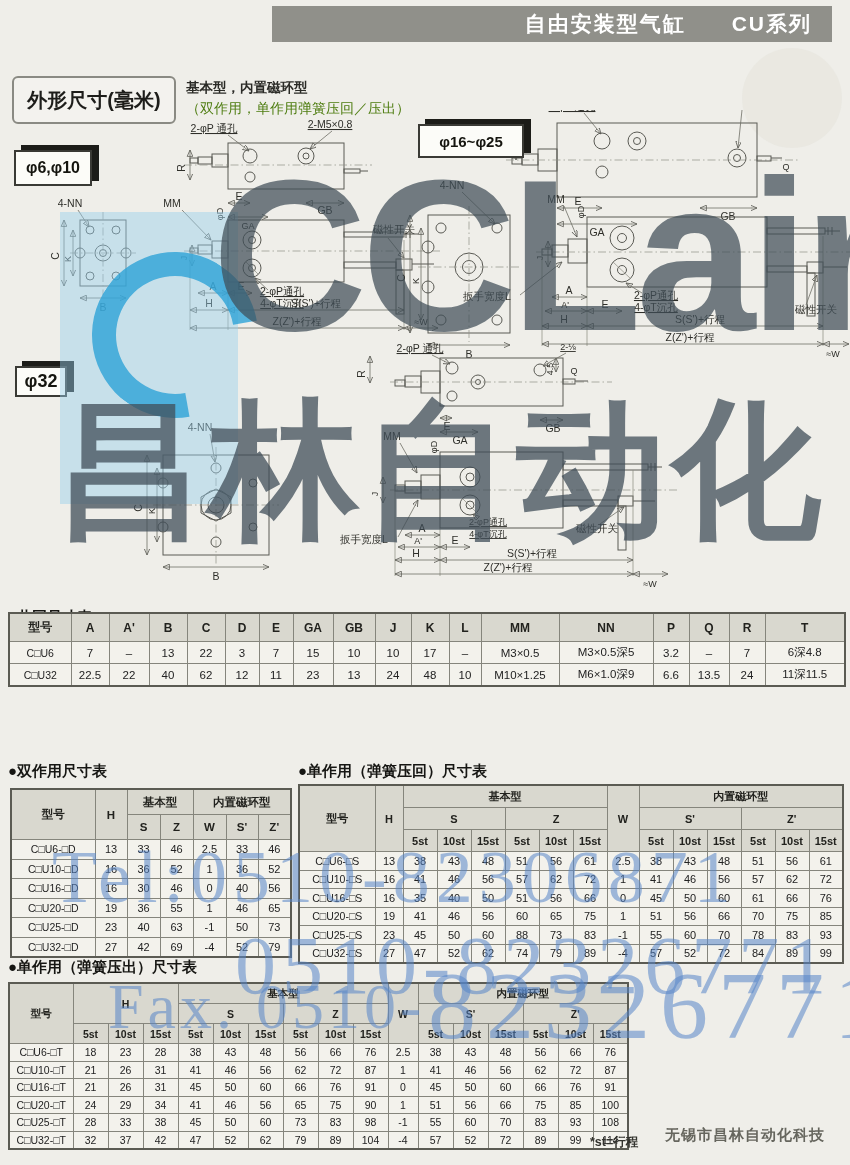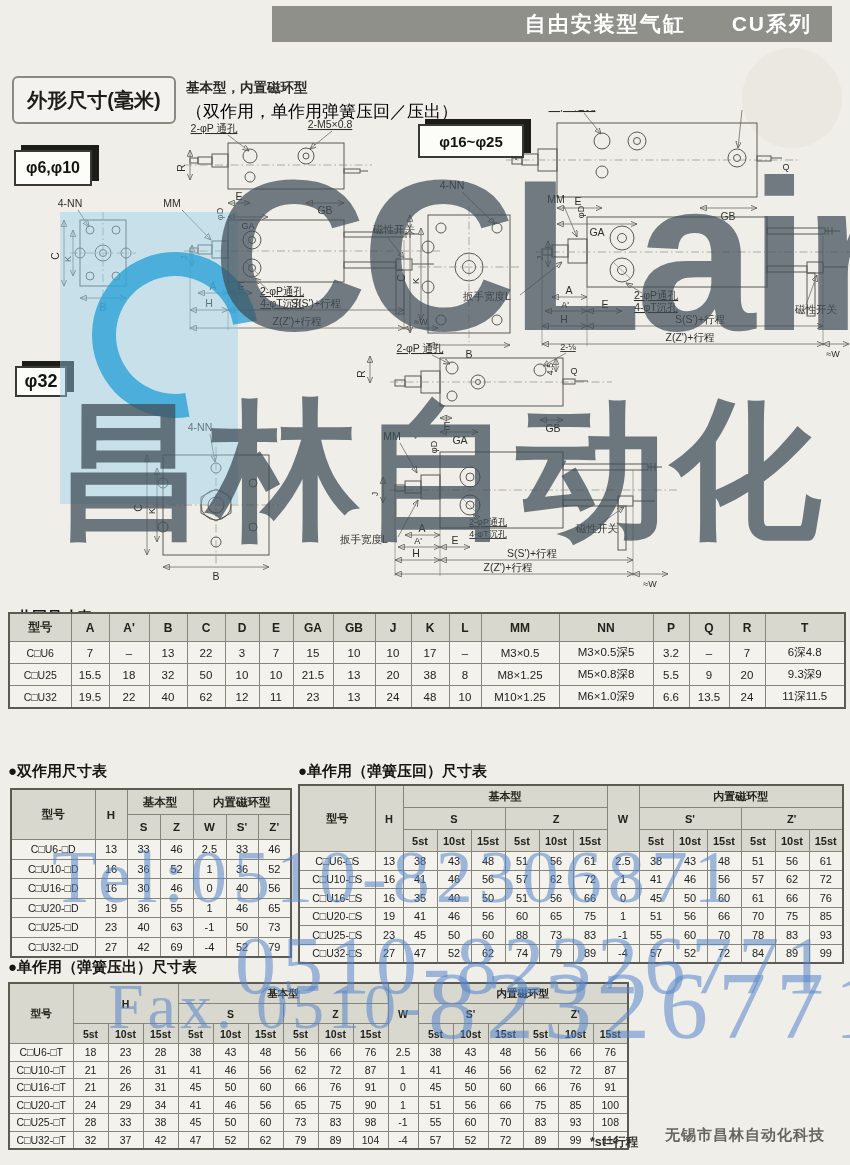--- a/index.html
+++ b/index.html
@@ -11,21 +11,21 @@
     display:flex;align-items:center;justify-content:flex-end;gap:46px;
     padding-right:20px;box-sizing:border-box;}
   .header-bar span{color:#fff;font-size:21px;font-weight:bold;letter-spacing:2px;}
   .corner-blob{left:742px;top:48px;width:100px;height:100px;border-radius:50%;
     background:#e7e5dd;opacity:.65;}
   
   .sec-box{left:12px;top:76px;width:160px;height:44px;border:2px solid #8a8a83;
     border-radius:6px;display:flex;align-items:center;justify-content:center;
     font-size:20px;font-weight:bold;color:#1d1d1a;background:rgba(255,255,255,.25);}
   .sec-sub1{left:186px;top:79px;font-size:13.5px;font-weight:bold;color:#2a2a26;}
-  .sec-sub2{left:186px;top:100px;font-size:17px;color:#000000;}
+  .sec-sub2{left:186px;top:100px;font-size:14px;color:#4d7c0f;}
   
   .size-box{background:#fcfcf8;border:2px solid #3a3a35;font-weight:bold;
     display:flex;align-items:center;justify-content:center;color:#15150f;
     box-shadow:7px -5px 0 0 #1c1c18;z-index:3;}
   .sb1{left:14px;top:150px;width:74px;height:32px;font-size:16px;}
   .sb2{left:418px;top:124px;width:102px;height:30px;font-size:15px;}
   .sb3{left:15px;top:366px;width:48px;height:27px;font-size:18px;}
   
   .draw{left:0;top:110px;z-index:1;}
   .draw line,.draw rect,.draw circle,.draw path,.draw polygon,.draw polyline{
@@ -456,42 +456,22 @@
           <td>17</td>
           <td>–</td>
           <td>M3×0.5</td>
           <td>M3×0.5深5</td>
           <td>3.2</td>
           <td>–</td>
           <td>7</td>
           <td>6深4.8</td>
         </tr>
         <tr>
-          <td class="model">C□U25</td>
-          <td>15.5</td>
-          <td>18</td>
-          <td>32</td>
-          <td>50</td>
-          <td>10</td>
-          <td>10</td>
-          <td>21.5</td>
-          <td>13</td>
-          <td>20</td>
-          <td>38</td>
-          <td>8</td>
-          <td>M8×1.25</td>
-          <td>M5×0.8深8</td>
-          <td>5.5</td>
-          <td>9</td>
-          <td>20</td>
-          <td>9.3深9</td>
-        </tr>
-        <tr>
           <td class="model">C□U32</td>
-          <td>19.5</td>
+          <td>22.5</td>
           <td>22</td>
           <td>40</td>
           <td>62</td>
           <td>12</td>
           <td>11</td>
           <td>23</td>
           <td>13</td>
           <td>24</td>
           <td>48</td>
           <td>10</td>

